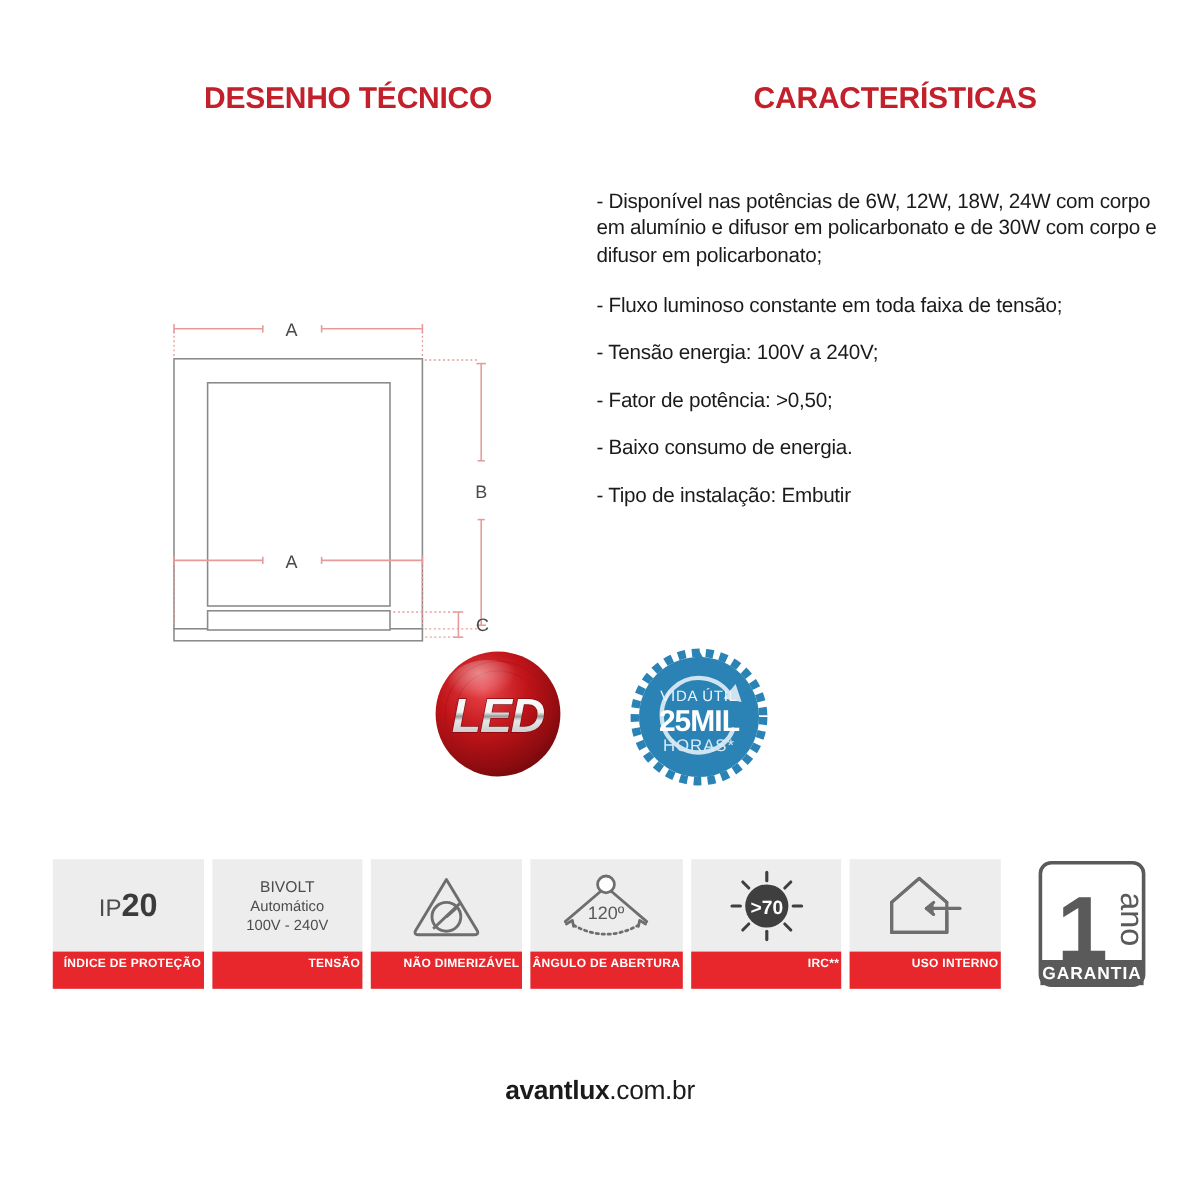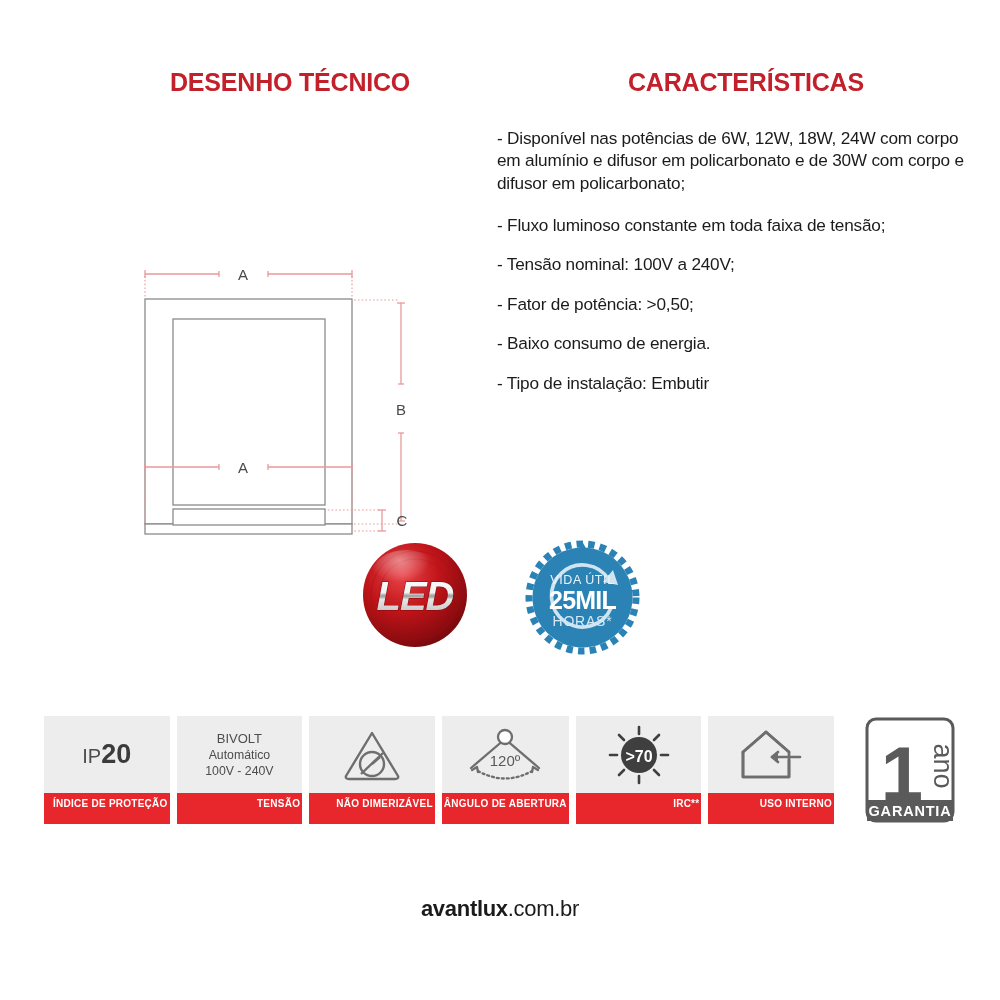--- a/index.html
+++ b/index.html
@@ -23,21 +23,21 @@
   #h-desenho { left: 170px; top: 68px; }
   #h-caract  { left: 628px; top: 68px; }
 
   
   #drawing { position: absolute; left: 0; top: 120px; width: 470px; height: 440px; }
   #drawing svg { display: block; }
 
   
   #features {
     position: absolute;
-    left: 497px; top: 127px;
+    left: 497px; top: 156px;
     width: 478px;
   }
   .feature {
     color: #1b1b1b;
     font-size: 17.2px;
     line-height: 1.30;
     margin-bottom: 17px;
     letter-spacing: -0.2px;
   }
   .feature:first-child { margin-bottom: 20px; }
@@ -171,21 +171,21 @@
         <rect x="173" y="389" width="152" height="16"></rect>
       </g>
       <text x="243" y="353" font-family="Liberation Sans, sans-serif" font-size="15" fill="#4a4a4a" text-anchor="middle">A</text>
       <text x="402" y="406" font-family="Liberation Sans, sans-serif" font-size="15" fill="#4a4a4a" text-anchor="middle">C</text>
     </svg>
   </div>
 
   <div id="features">
     <div class="feature">- Disponível nas potências de 6W, 12W, 18W, 24W com corpo em alumínio e difusor em policarbonato e de 30W com corpo e difusor em policarbonato;</div>
     <div class="feature">- Fluxo luminoso constante em toda faixa de tensão;</div>
-    <div class="feature">- Tensão nominal: 100V a 240V;</div>
+    <div class="feature">- Tensão energia: 100V a 240V;</div>
     <div class="feature">- Fator de potência: &gt;0,50;</div>
     <div class="feature">- Baixo consumo de energia.</div>
     <div class="feature">- Tipo de instalação: Embutir</div>
   </div>
 
   <div id="badges">
 
     <div id="led-badge">
       <svg width="110" height="110" viewBox="0 0 110 110" xmlns="http://www.w3.org/2000/svg">
         <defs>

